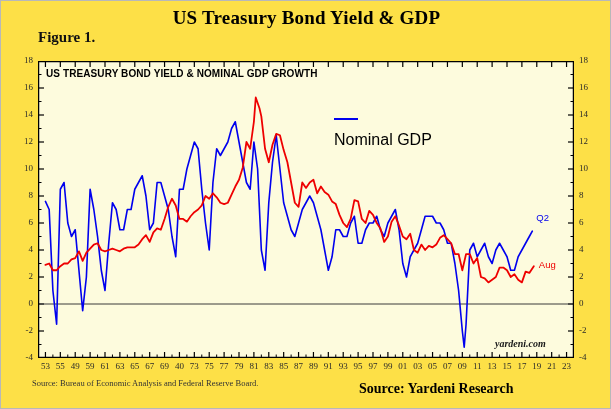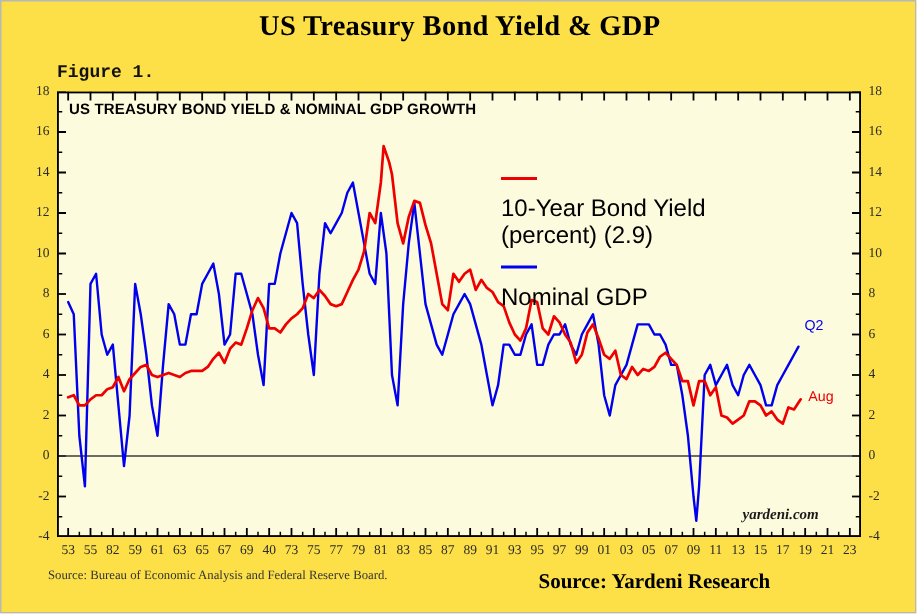--- a/index.html
+++ b/index.html
@@ -30,24 +30,24 @@
     text-align: center;
     font-family: "Liberation Serif", serif;
     font-weight: bold;
     font-size: 19px;
     color: #000000;
     letter-spacing: 0.2px;
   }
   #figure-label {
     position: absolute;
     left: 37px;
-    top: 40px;
-    font-family: Liberation Mono, monospace;
+    top: 28px;
+    font-family: Liberation Serif, serif;
     font-weight: bold;
-    font-size: 12px;
+    font-size: 15px;
     color: #111111;
   }
   #chart-area {
     position: absolute;
     left: 37px;
     top: 60px;
     width: 536px;
     height: 297px;
   }
   #chart-svg {
@@ -319,27 +319,20 @@
       <path id="series-gdp" fill="none" stroke-width="1.6" stroke-linejoin="round" stroke-linecap="round" d="M7.44 140.40 L11.17 148.50 L14.89 229.50 L18.61 263.25 L22.33 128.25 L26.06 121.50 L29.78 162.00 L33.50 175.50 L37.22 168.75 L40.94 209.25 L44.67 249.75 L48.39 216.00 L52.11 128.25 L55.83 148.50 L59.56 175.50 L63.28 209.25 L67.00 229.50 L70.72 182.25 L74.44 141.75 L78.17 148.50 L81.89 168.75 L85.61 168.75 L89.33 148.50 L93.06 148.50 L96.78 128.25 L100.50 121.50 L104.22 114.75 L107.94 135.00 L111.67 168.75 L115.39 162.00 L119.11 121.50 L122.83 121.50 L126.56 135.00 L130.28 148.50 L134.00 175.50 L137.72 195.75 L141.44 128.25 L145.17 128.25 L148.89 108.00 L152.61 94.50 L156.33 81.00 L160.06 87.75 L163.78 128.25 L167.50 162.00 L171.22 189.00 L174.94 121.50 L178.67 87.75 L182.39 94.50 L186.11 87.75 L189.83 81.00 L193.56 67.50 L197.28 60.75 L201.00 81.00 L204.72 101.25 L208.44 121.50 L212.17 128.25 L215.89 81.00 L219.61 108.00 L223.33 189.00 L227.06 209.25 L230.78 141.75 L234.50 101.25 L238.22 74.25 L241.94 108.00 L245.67 141.75 L249.39 155.25 L253.11 168.75 L256.83 175.50 L260.56 162.00 L264.28 148.50 L268.00 141.75 L271.72 135.00 L275.44 141.75 L279.17 155.25 L282.89 168.75 L286.61 189.00 L290.33 209.25 L294.06 195.75 L297.78 168.75 L301.50 168.75 L305.22 175.50 L308.94 175.50 L312.67 162.00 L316.39 155.25 L320.11 182.25 L323.83 182.25 L327.56 168.75 L331.28 162.00 L335.00 162.00 L338.72 155.25 L342.44 168.75 L346.17 175.50 L349.89 162.00 L353.61 155.25 L357.33 148.50 L361.06 168.75 L364.78 202.50 L368.50 216.00 L372.22 195.75 L375.94 189.00 L379.67 182.25 L383.39 168.75 L387.11 155.25 L390.83 155.25 L394.56 155.25 L398.28 162.00 L402.00 162.00 L405.72 168.75 L409.44 182.25 L413.17 182.25 L416.89 202.50 L420.61 229.50 L424.33 270.00 L426.19 286.20 L428.06 263.25 L431.78 189.00 L435.50 182.25 L439.22 195.75 L442.94 189.00 L446.67 182.25 L450.39 195.75 L454.11 202.50 L457.83 189.00 L461.56 182.25 L465.28 189.00 L469.00 195.75 L472.72 209.25 L476.44 209.25 L480.17 195.75 L483.89 189.00 L487.61 182.25 L491.33 175.50 L494.31 170.10" stroke="#0000ee"></path>
       <path id="series-yield" fill="none" stroke-width="1.8" stroke-linejoin="round" stroke-linecap="round" d="M7.44 203.85 L11.17 202.50 L14.89 209.25 L18.61 209.25 L22.33 205.20 L26.06 202.50 L29.78 202.50 L33.50 198.45 L37.22 197.10 L40.94 190.35 L44.67 199.80 L48.39 191.70 L52.11 187.65 L55.83 183.60 L59.56 182.25 L63.28 189.00 L67.00 190.35 L70.72 189.00 L74.44 187.65 L78.17 189.00 L81.89 190.35 L85.61 187.65 L89.33 186.30 L93.06 186.30 L96.78 186.30 L100.50 183.60 L104.22 178.20 L107.94 174.15 L111.67 180.90 L115.39 171.45 L119.11 167.40 L122.83 168.75 L126.56 157.95 L130.28 145.80 L134.00 137.70 L137.72 144.45 L141.44 157.95 L145.17 157.95 L148.89 160.65 L152.61 155.25 L156.33 151.20 L160.06 148.50 L163.78 144.45 L167.50 135.00 L171.22 137.70 L174.94 132.30 L178.67 136.35 L182.39 141.75 L186.11 143.10 L189.83 141.75 L193.56 133.65 L197.28 125.55 L201.00 118.80 L204.72 106.65 L208.44 81.00 L212.17 87.75 L215.89 60.75 L217.75 36.45 L221.47 47.25 L223.33 55.35 L227.06 87.75 L230.78 101.25 L234.50 83.70 L238.22 72.90 L241.94 74.25 L245.67 89.10 L249.39 101.25 L253.11 121.50 L256.83 141.75 L260.56 145.80 L264.28 121.50 L268.00 126.90 L271.72 121.50 L275.44 118.80 L279.17 132.30 L282.89 125.55 L286.61 130.95 L290.33 133.65 L294.06 140.40 L297.78 143.10 L301.50 153.90 L305.22 162.00 L308.94 166.05 L312.67 157.95 L316.39 139.05 L320.11 140.40 L323.83 157.95 L327.56 162.00 L331.28 149.85 L335.00 153.90 L338.72 162.00 L342.44 167.40 L346.17 180.90 L349.89 175.50 L353.61 160.65 L357.33 155.25 L361.06 164.70 L364.78 175.50 L368.50 178.20 L372.22 172.80 L375.94 189.00 L379.67 191.70 L383.39 183.60 L387.11 189.00 L390.83 184.95 L394.56 186.30 L398.28 183.60 L402.00 176.85 L405.72 174.15 L409.44 178.20 L413.17 182.25 L416.89 193.05 L420.61 193.05 L424.33 209.25 L428.06 193.05 L431.78 193.05 L435.50 202.50 L439.22 197.10 L442.94 216.00 L446.67 217.35 L450.39 221.40 L454.11 218.70 L457.83 216.00 L461.56 206.55 L465.28 206.55 L469.00 209.25 L472.72 216.00 L476.44 213.30 L480.17 218.70 L483.89 221.40 L487.61 210.60 L491.33 211.95 L495.80 205.20" stroke="#ee0000"></path>
       <rect id="plot-frame" x="0.5" y="0.5" width="535" height="296" fill="none" stroke="#000000" stroke-width="1.5"></rect>
     </svg>
   </div>
 
   <div id="inner-title">US TREASURY BOND YIELD &amp; NOMINAL GDP GROWTH</div>
 
   <div id="legend">
     <div class="legend-row">
-      <span class="legend-swatch" style="border-top-color:#ee0000"></span>
-      <span class="legend-text">
-        <div>10-Year Bond Yield</div>
-        <div>(percent) (2.9)</div>
-      </span>
-    </div>
-    <div class="legend-row">
       <span class="legend-swatch" style="border-top-color:#0000ee"></span>
       <span class="legend-text">
         <div>Nominal GDP</div>
       </span>
     </div>
   </div>
 
   <div id="annot-q2" style="left: 535.311px; top: 211.1px; color: rgb(0, 0, 238);">Q2</div>
   <div id="annot-aug" style="left: 537.8px; top: 257.85px; color: rgb(238, 0, 0);">Aug</div>
   <div id="watermark" style="left: 494px; top: 337px;">yardeni.com</div>
@@ -368,21 +361,21 @@
       <div class="axis-label" style="left: 578px; width: 26px; text-align: left; top: 189px;">8</div>
       <div class="axis-label" style="left: 578px; width: 26px; text-align: left; top: 162px;">10</div>
       <div class="axis-label" style="left: 578px; width: 26px; text-align: left; top: 135px;">12</div>
       <div class="axis-label" style="left: 578px; width: 26px; text-align: left; top: 108px;">14</div>
       <div class="axis-label" style="left: 578px; width: 26px; text-align: left; top: 81px;">16</div>
       <div class="axis-label" style="left: 578px; width: 26px; text-align: left; top: 54px;">18</div>
     </div>
   <div id="axis-bottom">
       <div class="xtick-label" style="left: 34.4444px; top: 360px;">53</div>
       <div class="xtick-label" style="left: 49.3333px; top: 360px;">55</div>
-      <div class="xtick-label" style="left: 64.2222px; top: 360px;">82</div>
+      <div class="xtick-label" style="left: 64.2222px; top: 360px;">49</div>
       <div class="xtick-label" style="left: 79.1111px; top: 360px;">59</div>
       <div class="xtick-label" style="left: 94px; top: 360px;">61</div>
       <div class="xtick-label" style="left: 108.889px; top: 360px;">63</div>
       <div class="xtick-label" style="left: 123.778px; top: 360px;">65</div>
       <div class="xtick-label" style="left: 138.667px; top: 360px;">67</div>
       <div class="xtick-label" style="left: 153.556px; top: 360px;">69</div>
       <div class="xtick-label" style="left: 168.444px; top: 360px;">40</div>
       <div class="xtick-label" style="left: 183.333px; top: 360px;">73</div>
       <div class="xtick-label" style="left: 198.222px; top: 360px;">75</div>
       <div class="xtick-label" style="left: 213.111px; top: 360px;">77</div>

